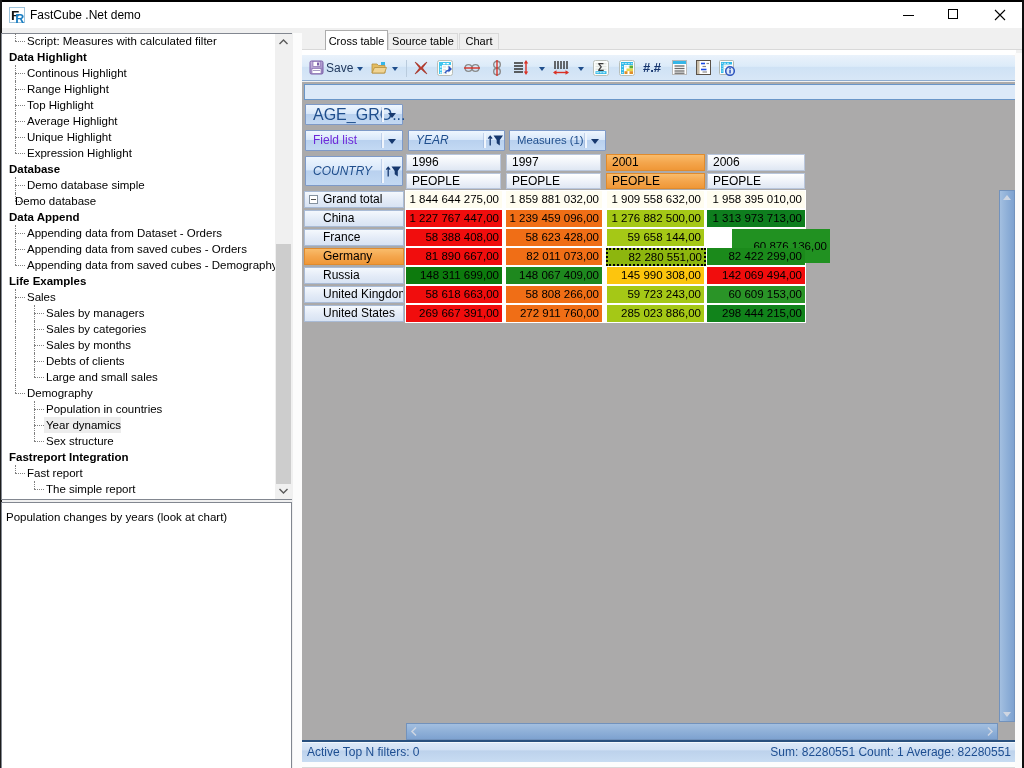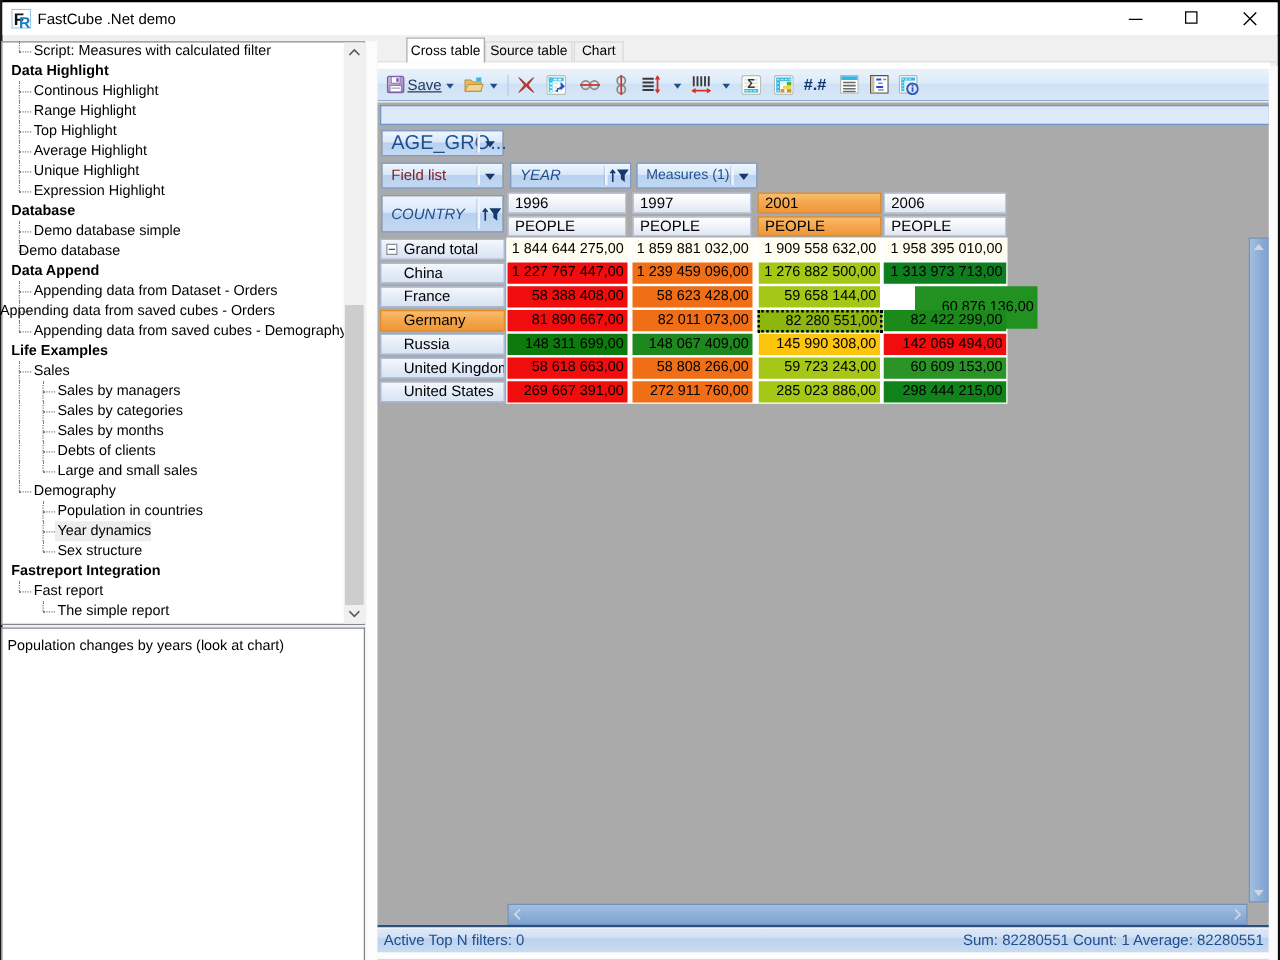--- a/index.html
+++ b/index.html
@@ -66,21 +66,21 @@
 <div class="trow" style="top:177px;padding-left:27px;">Demo database simple</div>
 <div class="dotv" style="left:15px;top:193px;height:8px;"></div>
 <div class="doth" style="left:15px;top:201px;width:10px;"></div>
 <div class="trow" style="top:193px;padding-left:15px;">Demo database</div>
 <div class="trow" style="top:209px;padding-left:9px;font-weight:bold;">Data Append</div>
 <div class="dotv" style="left:15px;top:225px;height:16px;"></div>
 <div class="doth" style="left:15px;top:233px;width:10px;"></div>
 <div class="trow" style="top:225px;padding-left:27px;">Appending data from Dataset - Orders</div>
 <div class="dotv" style="left:15px;top:241px;height:16px;"></div>
 <div class="doth" style="left:15px;top:249px;width:10px;"></div>
-<div class="trow" style="top:241px;">Appending data from saved cubes - Orders</div>
+<div class="trow" style="top:241px;padding-left:27px;">Appending data from saved cubes - Orders</div>
 <div class="dotv" style="left:15px;top:257px;height:8px;"></div>
 <div class="doth" style="left:15px;top:265px;width:10px;"></div>
 <div class="trow" style="top:257px;padding-left:27px;">Appending data from saved cubes - Demography</div>
 <div class="trow" style="top:273px;padding-left:9px;font-weight:bold;">Life Examples</div>
 <div class="dotv" style="left:15px;top:289px;height:16px;"></div>
 <div class="doth" style="left:15px;top:297px;width:10px;"></div>
 <div class="trow" style="top:289px;padding-left:27px;">Sales</div>
 <div class="dotv" style="left:34px;top:305px;height:16px;"></div>
 <div class="doth" style="left:34px;top:313px;width:10px;"></div>
 <div class="dotv" style="left:15px;top:305px;height:16px;"></div>
@@ -143,21 +143,21 @@
       <linearGradient id="fg" x1="0" y1="0" x2="1" y2="1">
         <stop offset="0" stop-color="#cabadf"></stop>
         <stop offset="1" stop-color="#9a85c0"></stop>
       </linearGradient>
     </defs>
 <rect x="4" y="1.5" width="7" height="5" fill="#fff" stroke="#7b5ea7" stroke-width=".6"></rect>
 <rect x="8" y="2.5" width="2" height="3" fill="#7b5ea7"></rect>
 <rect x="3" y="8.5" width="9" height="5" fill="#fff" stroke="#7b5ea7" stroke-width=".6"></rect>
 <line x1="4" y1="10.5" x2="11" y2="10.5" stroke="#a99cc4" stroke-width="1"></line>
   </svg>
-<div class="abs" style="left:326px;top:55px;height:26px;line-height:26px;font-size:12px;color:#233a5e;text-decoration:underline;">Save</div>
+<div class="abs" style="left:326px;top:55px;height:26px;line-height:26px;font-size:12px;color:#233a5e;">Save</div>
 <div class="abs" style="left:357px;top:67px;width:0;height:0;border-left:3.5px solid transparent;border-right:3.5px solid transparent;border-top:4px solid #1f4e8c;"></div>
 <svg class="abs" style="left:371px;top:60px" width="16" height="15" viewBox="0 0 16 15">
     <path d="M1 4 L6 4 L7.5 5.5 L14 5.5 L14 13 L1 13 Z" fill="#e3bc62" stroke="#b6913d" stroke-width=".8"></path>
 <path d="M1 13 L3.5 7.5 L15.5 7.5 L13.5 13 Z" fill="#f0d494" stroke="#b6913d" stroke-width=".8"></path>
 <rect x="10" y="2" width="4" height="3" fill="#35b6e8"></rect>
   </svg>
 <div class="abs" style="left:392px;top:67px;width:0;height:0;border-left:3.5px solid transparent;border-right:3.5px solid transparent;border-top:4px solid #1f4e8c;"></div>
 <div class="abs" style="left:406px;top:60px;width:1px;height:17px;background:#b9cbdd;"></div>
 <svg class="abs" style="left:413px;top:60px" width="16" height="16" viewBox="0 0 16 16">
     <path d="M2 2 C5 4 6 5 8 7.5 C10 5 11 4 14 2 C12 5 11 6 9.5 8 C11 10 12 11 14 14 C11 12 10 11 8 9 C6 11 5 12 2 14 C4 11 5 10 6.5 8 C5 6 4 5 2 2 Z" fill="#c0392b" stroke="#8e2418" stroke-width=".5"></path>
@@ -290,21 +290,21 @@
 <rect x="10.3" y="9.8" width="1.5" height="3.6" fill="#3058c0"></rect>
 <rect x="10.3" y="7.8" width="1.5" height="1.4" fill="#3058c0"></rect>
   </svg>
 <div class="abs" style="left:302px;top:82px;width:714px;height:658px;background:#abaaaa;"></div>
 <div class="abs" style="left:304px;top:84px;width:712px;height:16px;background:#dce9f8;border:1px solid #6a96c8;"></div>
 <div class="hdrbtn" style="left:305px;top:104px;width:98px;height:21px;"></div>
 <div class="abs" style="left:313px;top:104px;height:21px;line-height:21px;font-size:16px;color:#1f4e8c;">AGE_GRO...</div>
 <div class="vsep" style="left:382px;top:107px;height:15px;"></div>
 <div class="darr" style="left:388px;top:112.5px;"></div>
 <div class="hdrbtn" style="left:305px;top:130px;width:98px;height:21px;"></div>
-<div class="abs" style="left:313px;top:130px;height:21px;line-height:21px;font-size:12px;color:#7f1d1d;">Field list</div>
+<div class="abs" style="left:313px;top:130px;height:21px;line-height:21px;font-size:12px;color:#6d28d9;">Field list</div>
 <div class="vsep" style="left:382px;top:133px;height:15px;"></div>
 <div class="darr" style="left:388px;top:138.5px;"></div>
 <div class="hdrbtn" style="left:305px;top:156px;width:98px;height:30px;"></div>
 <div class="abs" style="left:313px;top:156px;height:30px;line-height:30px;font-size:12px;color:#1f4e8c;font-style:italic;">COUNTRY</div>
 <div class="vsep" style="left:382px;top:159px;height:24px;"></div>
 <svg class="abs" style="left:385px;top:164.5px" width="17" height="13">
 <path d="M3.2 11.5 L3.2 2.5 M1.3 4.6 L3.2 2.2 L5.1 4.6" fill="none" stroke="#16386e" stroke-width="1.3"></path>
 <path d="M6.5 1.5 L16 1.5 L12.8 6 L12.8 11.5 L9.7 9.2 L9.7 6 Z" fill="#16386e"></path>
 </svg>
 <div class="hdrbtn" style="left:408px;top:130px;width:97px;height:21px;"></div>

